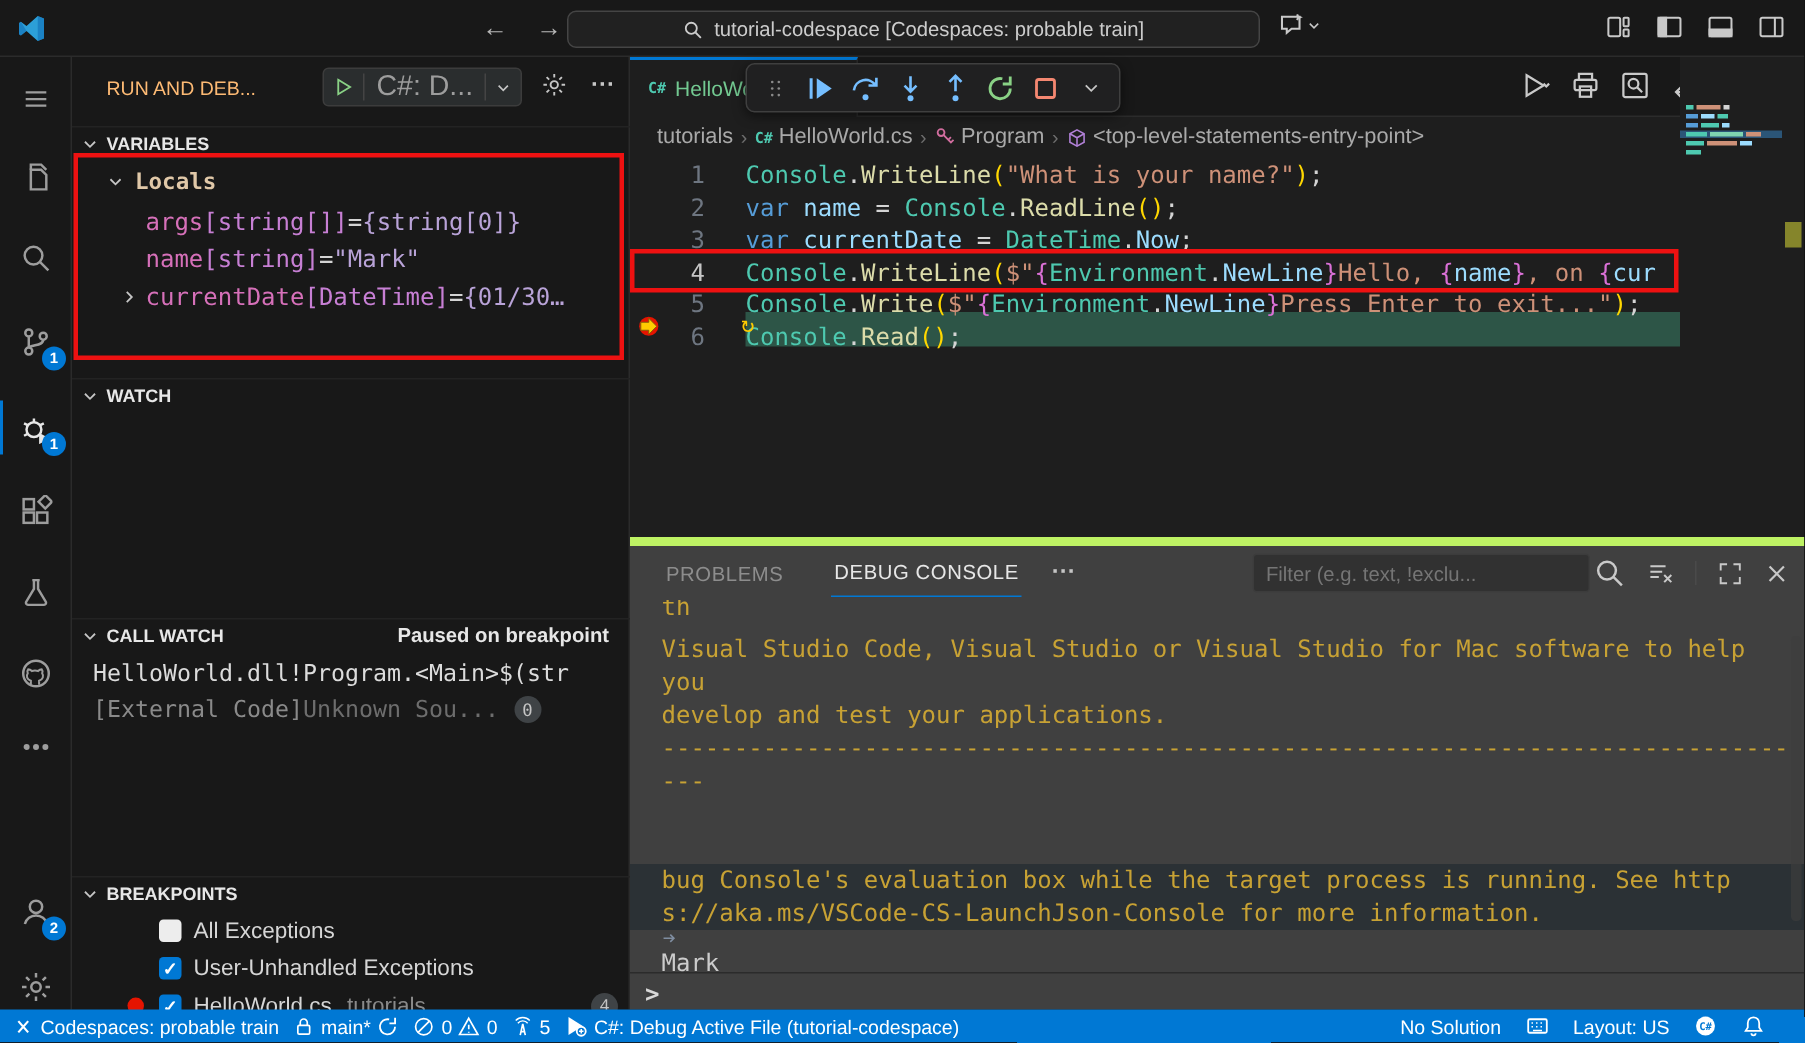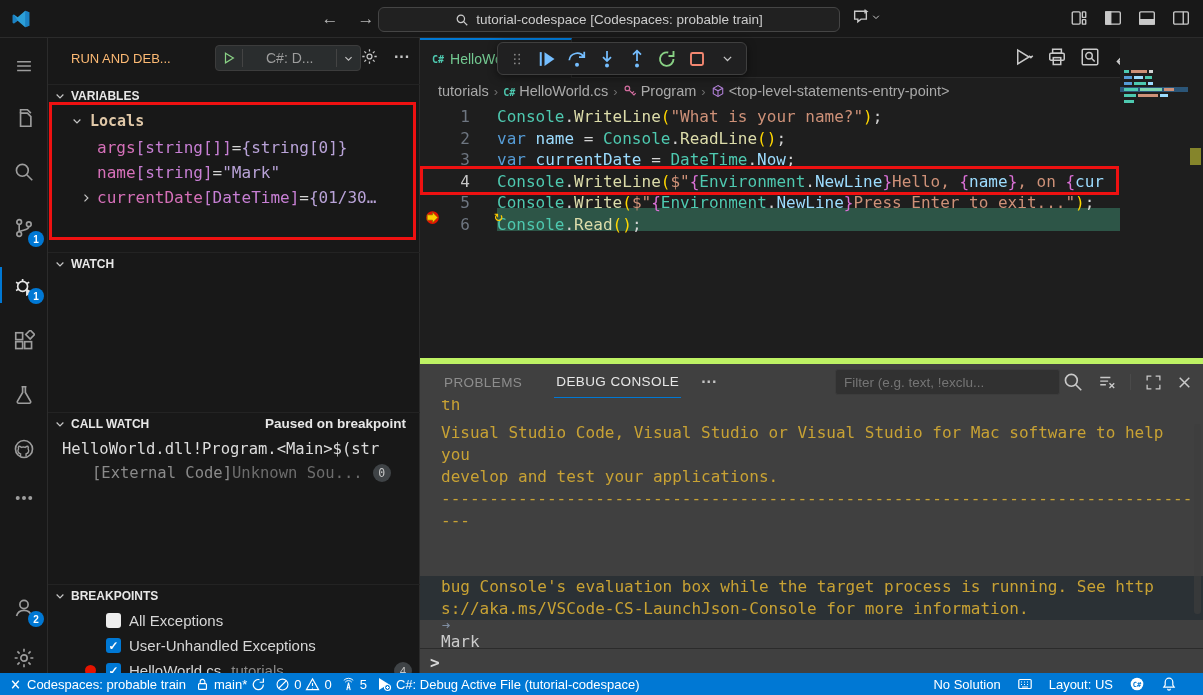--- a/index.html
+++ b/index.html
@@ -32,30 +32,30 @@
            background:#0078d4; color:#fff; font-size:10px; font-weight:bold; display:flex;
            align-items:center; justify-content:center; padding:0 3px; }
 
   
   .sidebar { position:absolute; left:48px; top:38px; width:372px; height:635px; background:#181818;
              border-right:1px solid #2b2b2b; }
   .sb-header { position:absolute; left:0; top:0; width:372px; height:40px; display:flex; align-items:center; }
   .sb-title { margin-left:23px; font-size:13px; color:#fdba74; }
   .dbg-cfg { position:absolute; left:167px; top:7px; height:26px; display:flex; align-items:center;
              background:#2a2d2e; border:1px solid #3c3c3c; border-radius:4px; padding:0 6px; gap:6px; }
-  .dbg-cfg .cfgname { font-size:14px; color:#9d9d9d; border-left:1px solid #444; border-right:1px solid #444; padding:0 23px; height:18px; line-height:18px;}
+  .dbg-cfg .cfgname { font-size:19px; color:#9d9d9d; border-left:1px solid #444; border-right:1px solid #444; padding:0 8px; height:18px; line-height:18px;}
   .sb-hdr-icons { position:absolute; right:10px; top:10px; display:flex; gap:16px; color:#c5c5c5; }
   .section-title { position:absolute; left:0; width:372px; height:22px; display:flex; align-items:center;
                    font-size:12px; font-weight:bold; color:#e7e7e7; border-top:1px solid #232323; }
   .section-title .twisty { margin:0 5px 0 6px; display:flex; color:#c5c5c5; }
   .pause-note { margin-left:auto; margin-right:14px; font-weight:bold; font-size:13.5px; color:#e7e7e7; }
   .tree-row { position:absolute; height:25px; display:flex; align-items:center; font-size:16px; white-space:nowrap; }
   .vname { color:#d670b9; } .vtype { color:#c77fd4; } .vval { color:#b9a3d8; } .veq { color:#d4d4d4; }
   .locals-label { font-size:15px; font-weight:bold; color:#e0c8a8; }
-  .cs-row1 { color:#dcdcdc; } .cs-dim { color:#8a8a8a;margin-left:30px; } .cs-dim2 { color:#6d6d6d; }
+  .cs-row1 { color:#dcdcdc; } .cs-dim { color:#8a8a8a; } .cs-dim2 { color:#6d6d6d; }
   .gray-badge { min-width:18px; height:18px; border-radius:10px; background:#3f4346; color:#c5c5c5;
                 font-size:11.5px; display:flex; align-items:center; justify-content:center; padding:0 4px; }
   .bp-row { position:absolute; height:25px; display:flex; align-items:center; font-size:15px; color:#d6d6d6; }
   .cbx { width:15px; height:15px; border-radius:3px; margin-right:8px; flex:0 0 auto; }
   .cbx.off { background:#ededed; }
   .cbx.on { background:#0078d4; color:#fff; font-size:12px; font-weight:bold; display:flex; align-items:center; justify-content:center; }
   .bp-dot { width:11px; height:11px; border-radius:50%; background:#e51400; position:absolute; left:-21px; top:7px; }
 
   
   .ann { position:absolute; border:3px solid #ee1111; pointer-events:none; z-index:40; }
@@ -500,21 +500,21 @@
         <span style="display: flex; align-items: center; gap: 4px;">
           <span>
             <svg width="14" height="14" viewBox="0 0 16 16" fill="none" stroke="#d16d9e" stroke-width="1.4">
               <circle cx="5" cy="5" r="2.6"></circle>
               <path d="M7 7l6 6M10.5 10.5l2-2M12.5 12.5l2-2"></path>
             </svg>
           </span>
           <span>Program</span>
         </span>
         <span class="bc-sep">›</span>
-        <span style="display: flex; align-items: center; gap: 4px;">
+        <span style="display: flex; align-items: flex-end; gap: 4px;">
           <span>
             <svg width="14" height="14" viewBox="0 0 16 16" fill="none" stroke="#b180d7" stroke-width="1.2">
               <path d="M8 1.8l5.4 3v6.4L8 14.2l-5.4-3V4.8z"></path>
               <path d="M2.6 4.8L8 7.8l5.4-3M8 7.8v6.4"></path>
             </svg>
           </span>
           <span>&lt;top-level-statements-entry-point&gt;</span>
         </span>
       </div>
 

